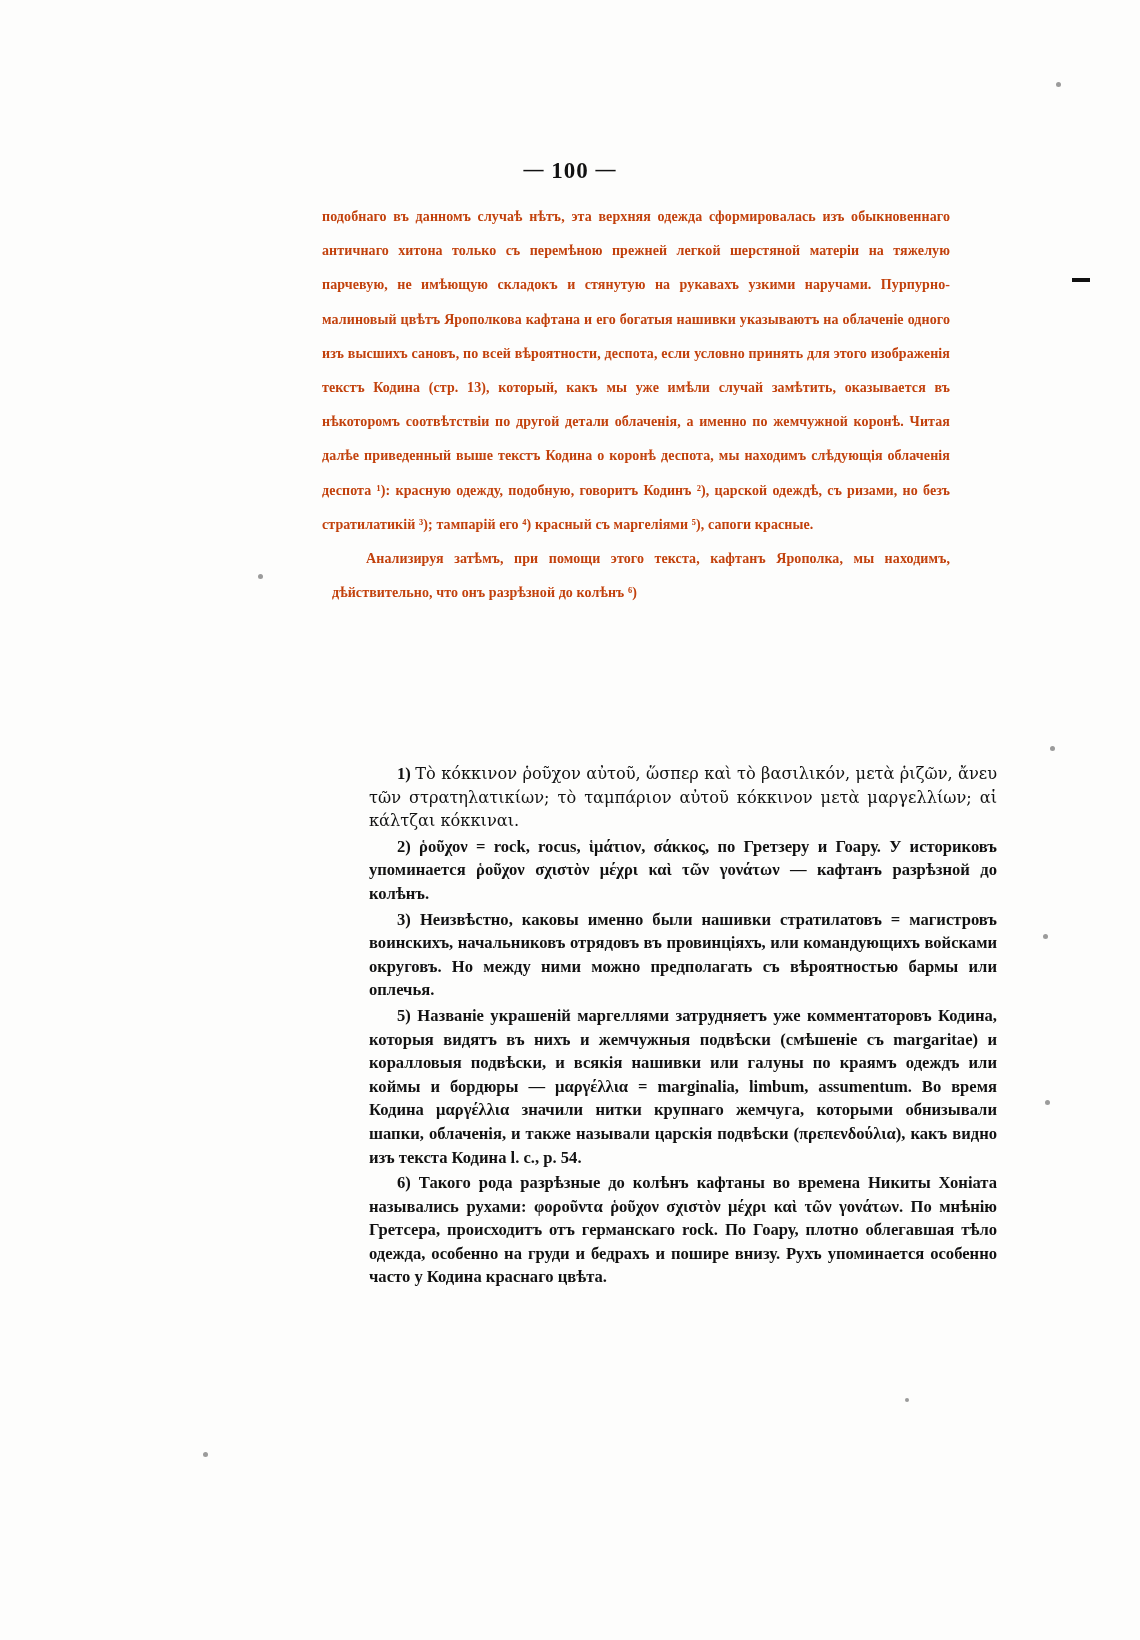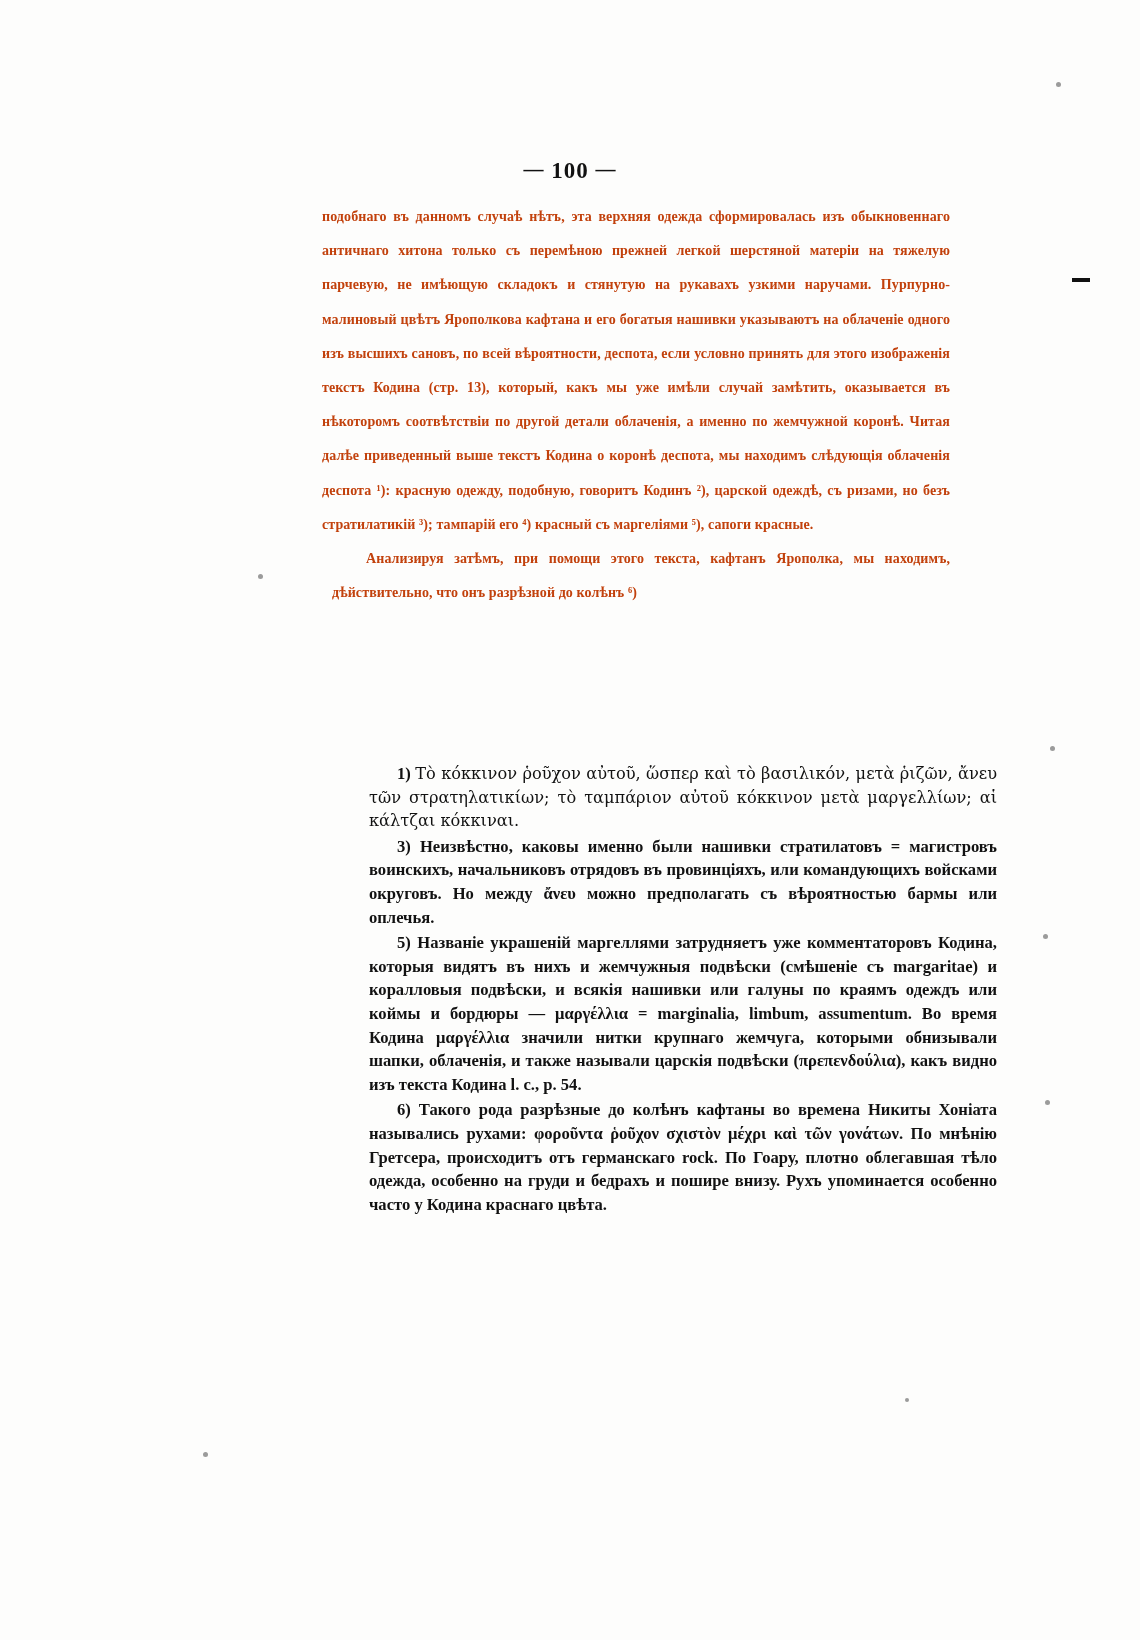--- a/index.html
+++ b/index.html
@@ -127,22 +127,26 @@
   </div>
 
   <div class="rule"></div>
 
   <div class="notes">
     <p class="note ind">
       <span>1)</span>
       <span class="grk">Τὸ κόκκινον ῥοῦχον αὐτοῦ, ὥσπερ καὶ τὸ βασιλικόν, μετὰ ῥιζῶν, ἄνευ τῶν στρατηλατικίων; τὸ ταμπάριον αὐτοῦ κόκκινον μετὰ μαργελλίων; αἱ κάλτζαι κόκκιναι.</span>
     </p>
     <p class="note ind">
+      <span>2)</span>
+      <span>ῥοῦχον = rock, rocus, ἱμάτιον, σάκκος, по Гретзеру и Гоару. У историковъ упоминается ῥοῦχον σχιστὸν μέχρι καὶ τῶν γονάτων — кафтанъ разрѣзной до колѣнъ.</span>
+    </p>
+    <p class="note ind">
       <span>3)</span>
-      <span>Неизвѣстно, каковы именно были нашивки стратилатовъ = магистровъ воинскихъ, начальниковъ отрядовъ въ провинціяхъ, или командующихъ войсками округовъ. Но между ἄνευ можно предполагать съ вѣроятностью бармы или оплечья.</span>
+      <span>Неизвѣстно, каковы именно были нашивки стратилатовъ = магистровъ воинскихъ, начальниковъ отрядовъ въ провинціяхъ, или командующихъ войсками округовъ. Но между ними можно предполагать съ вѣроятностью бармы или оплечья.</span>
     </p>
     <p class="note ind">
       <span>5)</span>
       <span>Названіе украшеній маргеллями затрудняетъ уже комментаторовъ Кодина, которыя видятъ въ нихъ и жемчужныя подвѣски (смѣшеніе съ margaritae) и коралловыя подвѣски, и всякія нашивки или галуны по краямъ одеждъ или коймы и бордюры — μαργέλλια = marginalia, limbum, assumentum. Во время Кодина μαργέλλια значили нитки крупнаго жемчуга, которыми обнизывали шапки, облаченія, и также называли царскія подвѣски (πρεπενδούλια), какъ видно изъ текста Кодина l. c., p. 54.</span>
     </p>
     <p class="note ind">
       <span>6)</span>
       <span>Такого рода разрѣзные до колѣнъ кафтаны во времена Никиты Хоніата назывались рухами: φοροῦντα ῥοῦχον σχιστὸν μέχρι καὶ τῶν γονάτων. По мнѣнію Гретсера, происходитъ отъ германскаго rock. По Гоару, плотно облегавшая тѣло одежда, особенно на груди и бедрахъ и пошире внизу. Рухъ упоминается особенно часто у Кодина краснаго цвѣта.</span>
     </p>
   </div>

